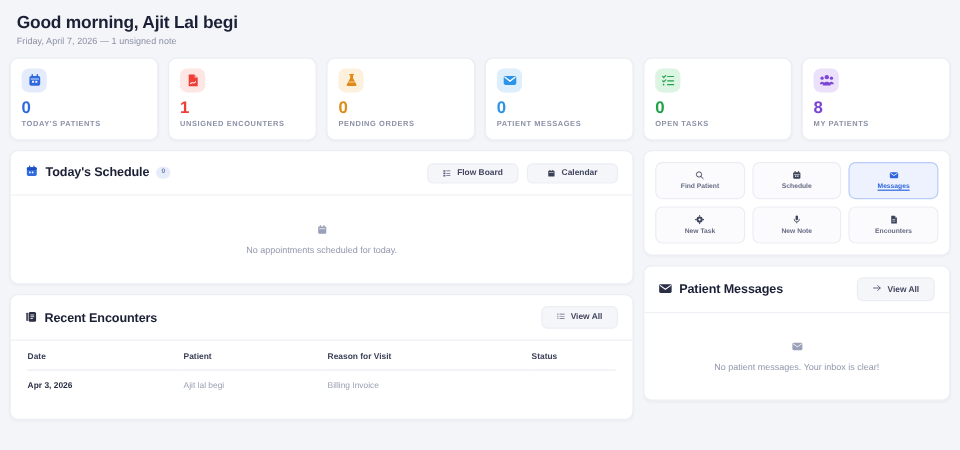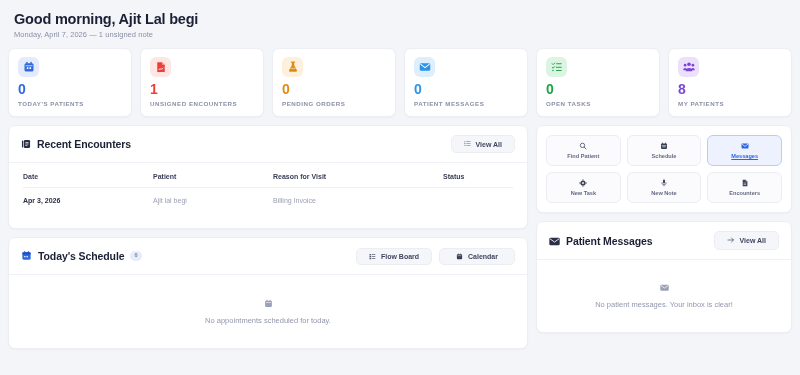--- a/index.html
+++ b/index.html
@@ -109,21 +109,21 @@
     cursor: pointer;
   }
 </style>
 </head>
 <body>
 
 <div class="page">
 
   <div class="greeting">
     <h1>Good morning, Ajit Lal begi</h1>
-    <div class="sub">Monday, April 7, 2026 — 1 unsigned note</div>
+    <div class="sub">Friday, April 7, 2026 — 1 unsigned note</div>
   </div>
 
   <div class="stats" id="stats">
       <div class="stat-card">
         <div class="stat-icon" style="background:#e4ecfc">
           <svg width="12" height="12" viewBox="0 0 16 16">
             <rect x="2" y="3" width="12" height="11" rx="2" fill="#2f6ae0"></rect>
        <rect x="4.4" y="1" width="1.6" height="3" rx="0.7" fill="#2f6ae0"></rect>
        <rect x="10" y="1" width="1.6" height="3" rx="0.7" fill="#2f6ae0"></rect>
        <rect x="3.4" y="6" width="9.2" height="0.9" fill="#fff"></rect>
@@ -192,20 +192,76 @@
           </svg>
         </div>
      <div class="stat-value" style="color:#7b45d6">8</div>
      <div class="stat-label">MY PATIENTS</div>
       </div>
     </div>
 
   <div class="grid">
 
     <div class="col-left">
+
+      <div class="card">
+        <div class="card-head">
+          <div class="card-title">
+            <span>
+              <svg width="11" height="11" viewBox="0 0 24 24" fill="#2f6ae0">
+                <rect x="3" y="5" width="18" height="16" rx="3"></rect>
+                <rect x="3" y="5" width="18" height="5" rx="2" fill="#1d4fc4"></rect>
+                <rect x="7" y="2" width="2.2" height="4" rx="1" fill="#1d4fc4"></rect>
+                <rect x="14.8" y="2" width="2.2" height="4" rx="1" fill="#1d4fc4"></rect>
+                <rect x="7" y="13" width="3" height="3" rx="0.6" fill="#ffffff"></rect>
+                <rect x="12" y="13" width="3" height="3" rx="0.6" fill="#ffffff"></rect>
+              </svg>
+            </span>
+            <span class="t">Today's Schedule</span>
+            <span class="count-badge">0</span>
+          </div>
+          <div class="head-actions">
+            <div class="pill-btn">
+              <span>
+                <svg width="7" height="7" viewBox="0 0 16 16" fill="#5b6079">
+                  <rect x="1" y="2" width="4" height="3" rx="0.6"></rect>
+                    <rect x="1" y="6.5" width="4" height="3" rx="0.6"></rect>
+                    <rect x="1" y="11" width="4" height="3" rx="0.6"></rect>
+                  <rect x="6.5" y="2.5" width="8" height="1.5" rx="0.6"></rect>
+                    <rect x="6.5" y="7" width="8" height="1.5" rx="0.6"></rect>
+                    <rect x="6.5" y="11.5" width="8" height="1.5" rx="0.6"></rect>
+                </svg>
+              </span>
+              <span>Flow Board</span>
+            </div>
+            <div class="pill-btn">
+              <span>
+                <svg width="7" height="7" viewBox="0 0 16 16" fill="#3a3f57">
+                  <rect x="2" y="3" width="12" height="11" rx="1.6"></rect>
+                  <rect x="4.5" y="1" width="1.6" height="3" rx="0.7"></rect>
+                  <rect x="9.9" y="1" width="1.6" height="3" rx="0.7"></rect>
+                  <rect x="3.6" y="6" width="8.8" height="1" fill="#ffffff"></rect>
+                </svg>
+              </span>
+              <span>Calendar</span>
+            </div>
+          </div>
+        </div>
+        <div class="empty sched-empty">
+          <span>
+            <svg width="9" height="9" viewBox="0 0 16 16" fill="#9aa0b8">
+              <rect x="2" y="3" width="12" height="11" rx="1.6"></rect>
+              <rect x="4.5" y="1" width="1.6" height="3" rx="0.7"></rect>
+              <rect x="9.9" y="1" width="1.6" height="3" rx="0.7"></rect>
+              <rect x="3.6" y="6" width="8.8" height="1" fill="#ffffff"></rect>
+            </svg>
+          </span>
+          <span>No appointments scheduled for today.</span>
+        </div>
+      </div>
 
       <div class="card">
         <div class="card-head">
           <div class="card-title">
             <span>
               <svg width="10" height="10" viewBox="0 0 16 16" fill="#2a2f45">
                 <rect x="1.5" y="2.5" width="2" height="11" rx="0.8"></rect>
                 <rect x="4.5" y="1.5" width="10" height="13" rx="2"></rect>
                 <rect x="7" y="5" width="5" height="1.1" fill="#ffffff"></rect>
                 <rect x="7" y="7.4" width="5" height="1.1" fill="#ffffff"></rect>
@@ -243,76 +299,20 @@
                   <td class="c1 date">Apr 3, 2026</td>
      <td class="c2">Ajit lal begi</td>
      <td class="c3">Billing Invoice</td>
      <td class="c4"></td>
                 </tr>
               </tbody>
           </table>
         </div>
       </div>
 
-      <div class="card">
-        <div class="card-head">
-          <div class="card-title">
-            <span>
-              <svg width="11" height="11" viewBox="0 0 24 24" fill="#2f6ae0">
-                <rect x="3" y="5" width="18" height="16" rx="3"></rect>
-                <rect x="3" y="5" width="18" height="5" rx="2" fill="#1d4fc4"></rect>
-                <rect x="7" y="2" width="2.2" height="4" rx="1" fill="#1d4fc4"></rect>
-                <rect x="14.8" y="2" width="2.2" height="4" rx="1" fill="#1d4fc4"></rect>
-                <rect x="7" y="13" width="3" height="3" rx="0.6" fill="#ffffff"></rect>
-                <rect x="12" y="13" width="3" height="3" rx="0.6" fill="#ffffff"></rect>
-              </svg>
-            </span>
-            <span class="t">Today's Schedule</span>
-            <span class="count-badge">0</span>
-          </div>
-          <div class="head-actions">
-            <div class="pill-btn">
-              <span>
-                <svg width="7" height="7" viewBox="0 0 16 16" fill="#5b6079">
-                  <rect x="1" y="2" width="4" height="3" rx="0.6"></rect>
-                    <rect x="1" y="6.5" width="4" height="3" rx="0.6"></rect>
-                    <rect x="1" y="11" width="4" height="3" rx="0.6"></rect>
-                  <rect x="6.5" y="2.5" width="8" height="1.5" rx="0.6"></rect>
-                    <rect x="6.5" y="7" width="8" height="1.5" rx="0.6"></rect>
-                    <rect x="6.5" y="11.5" width="8" height="1.5" rx="0.6"></rect>
-                </svg>
-              </span>
-              <span>Flow Board</span>
-            </div>
-            <div class="pill-btn">
-              <span>
-                <svg width="7" height="7" viewBox="0 0 16 16" fill="#3a3f57">
-                  <rect x="2" y="3" width="12" height="11" rx="1.6"></rect>
-                  <rect x="4.5" y="1" width="1.6" height="3" rx="0.7"></rect>
-                  <rect x="9.9" y="1" width="1.6" height="3" rx="0.7"></rect>
-                  <rect x="3.6" y="6" width="8.8" height="1" fill="#ffffff"></rect>
-                </svg>
-              </span>
-              <span>Calendar</span>
-            </div>
-          </div>
-        </div>
-        <div class="empty sched-empty">
-          <span>
-            <svg width="9" height="9" viewBox="0 0 16 16" fill="#9aa0b8">
-              <rect x="2" y="3" width="12" height="11" rx="1.6"></rect>
-              <rect x="4.5" y="1" width="1.6" height="3" rx="0.7"></rect>
-              <rect x="9.9" y="1" width="1.6" height="3" rx="0.7"></rect>
-              <rect x="3.6" y="6" width="8.8" height="1" fill="#ffffff"></rect>
-            </svg>
-          </span>
-          <span>No appointments scheduled for today.</span>
-        </div>
-      </div>
-
     </div>
 
     <div class="col-right">
 
       <div class="card">
         <div class="qa-body" id="qa-grid">
             <div class="qa-btn">
               <span>
                 <svg width="8" height="8" viewBox="0 0 16 16">
                   <circle cx="7" cy="6.8" r="4.4" stroke="#3c4258" stroke-width="1.5" fill="none"></circle>

